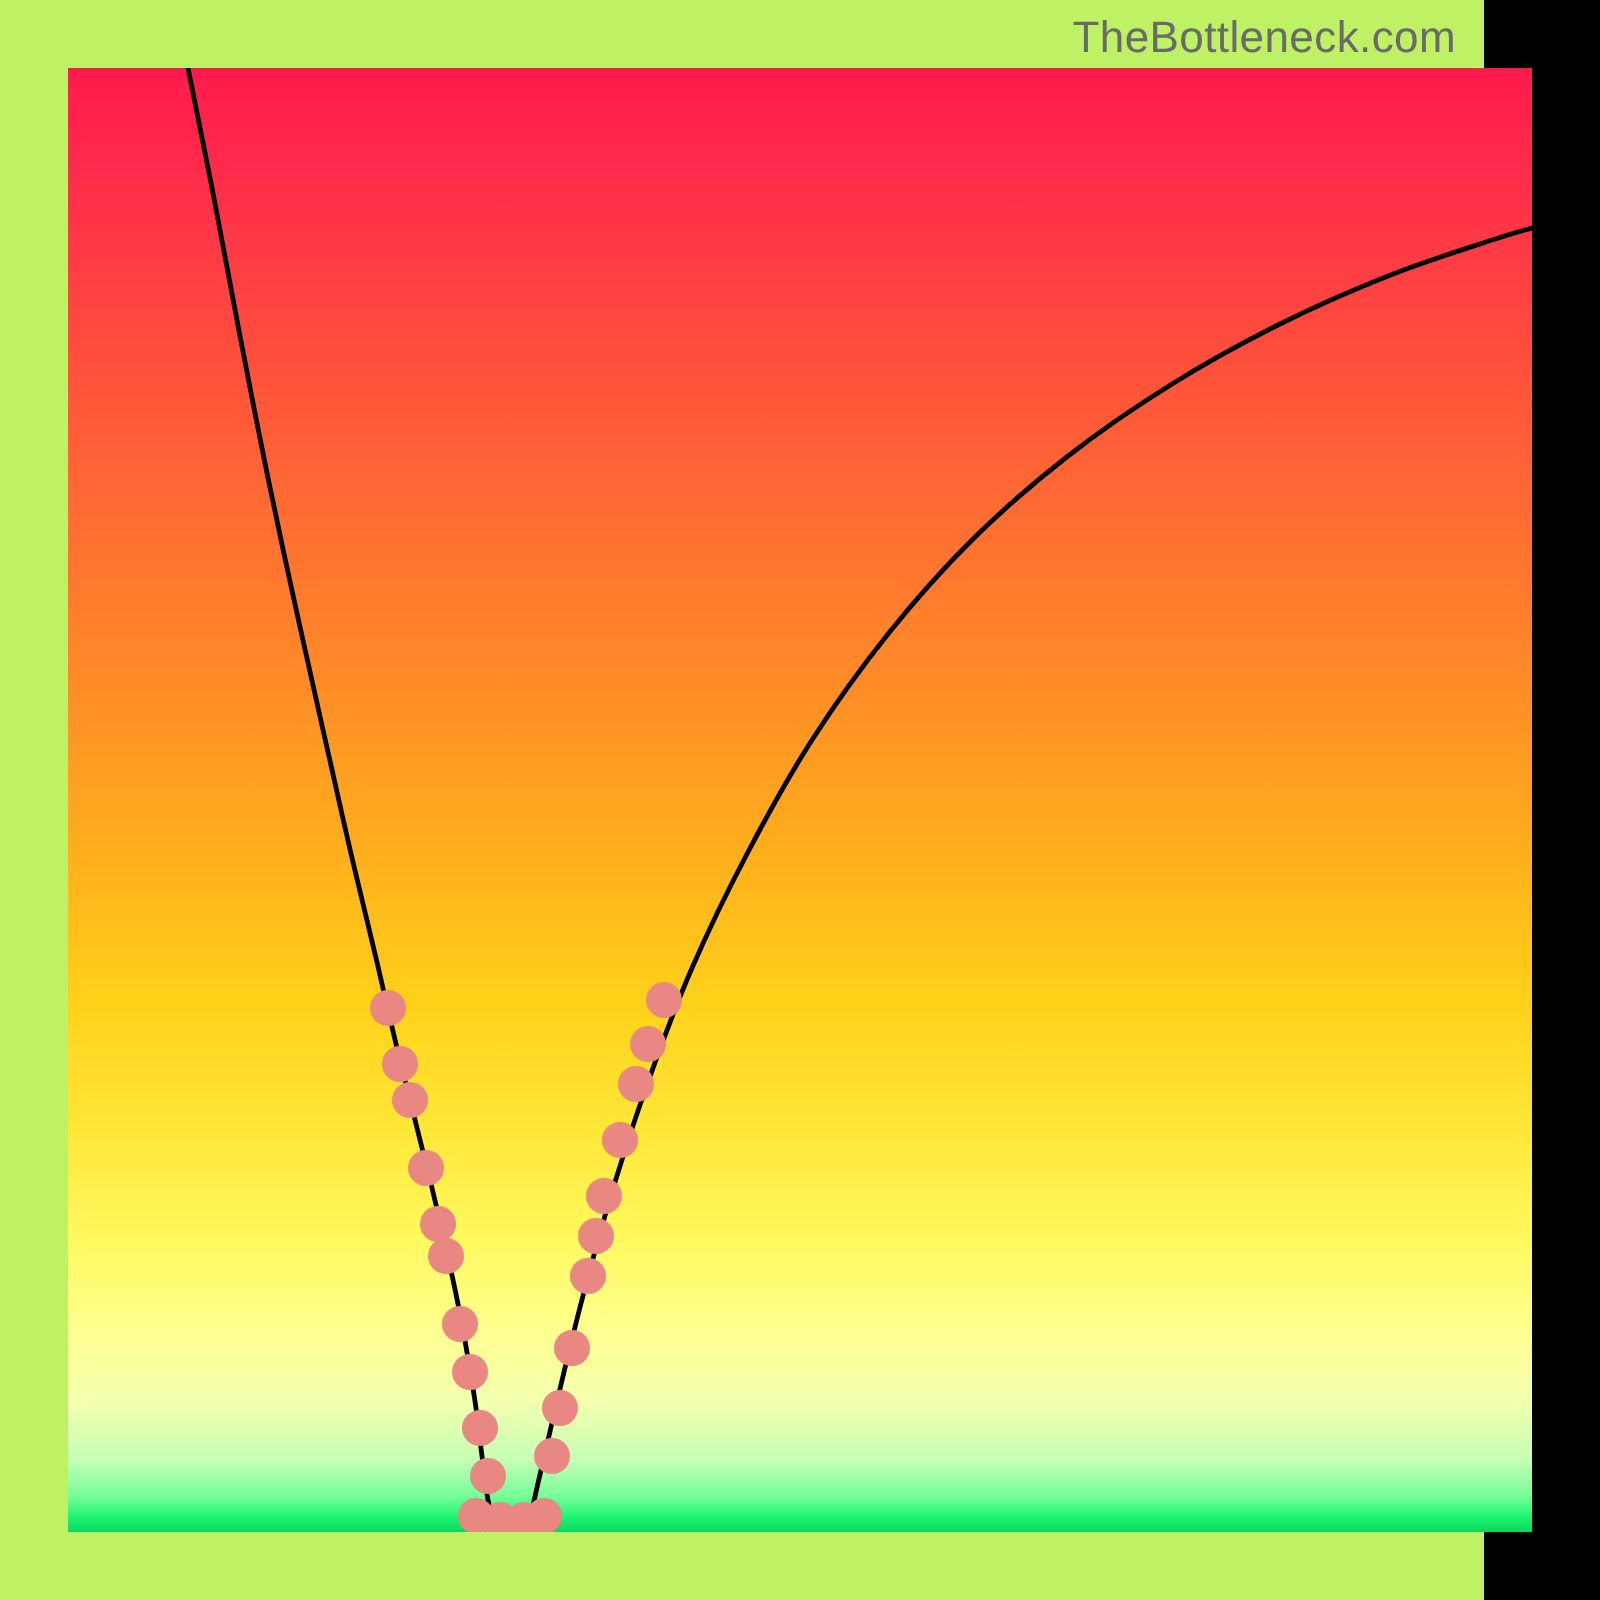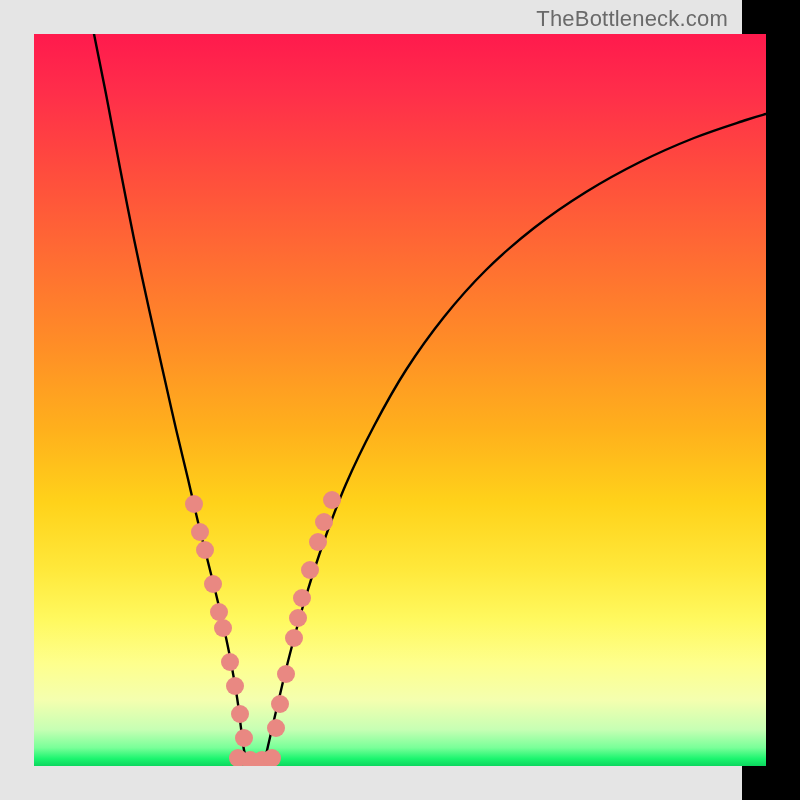--- a/index.html
+++ b/index.html
@@ -10,21 +10,21 @@
     overflow: hidden;
     background: #000;
     font-family: Arial, Helvetica, sans-serif;
   }
   .frame {
     position: absolute;
     left: 0;
     top: 0;
     width: 742px;
     height: 800px;
-    background: #e5e5e5;
+    background: #bef264;
   }
   .plot-area {
     position: absolute;
     left: 34px;
     top: 34px;
     width: 732px;
     height: 732px;
     overflow: hidden;
   }
   .gradient {

